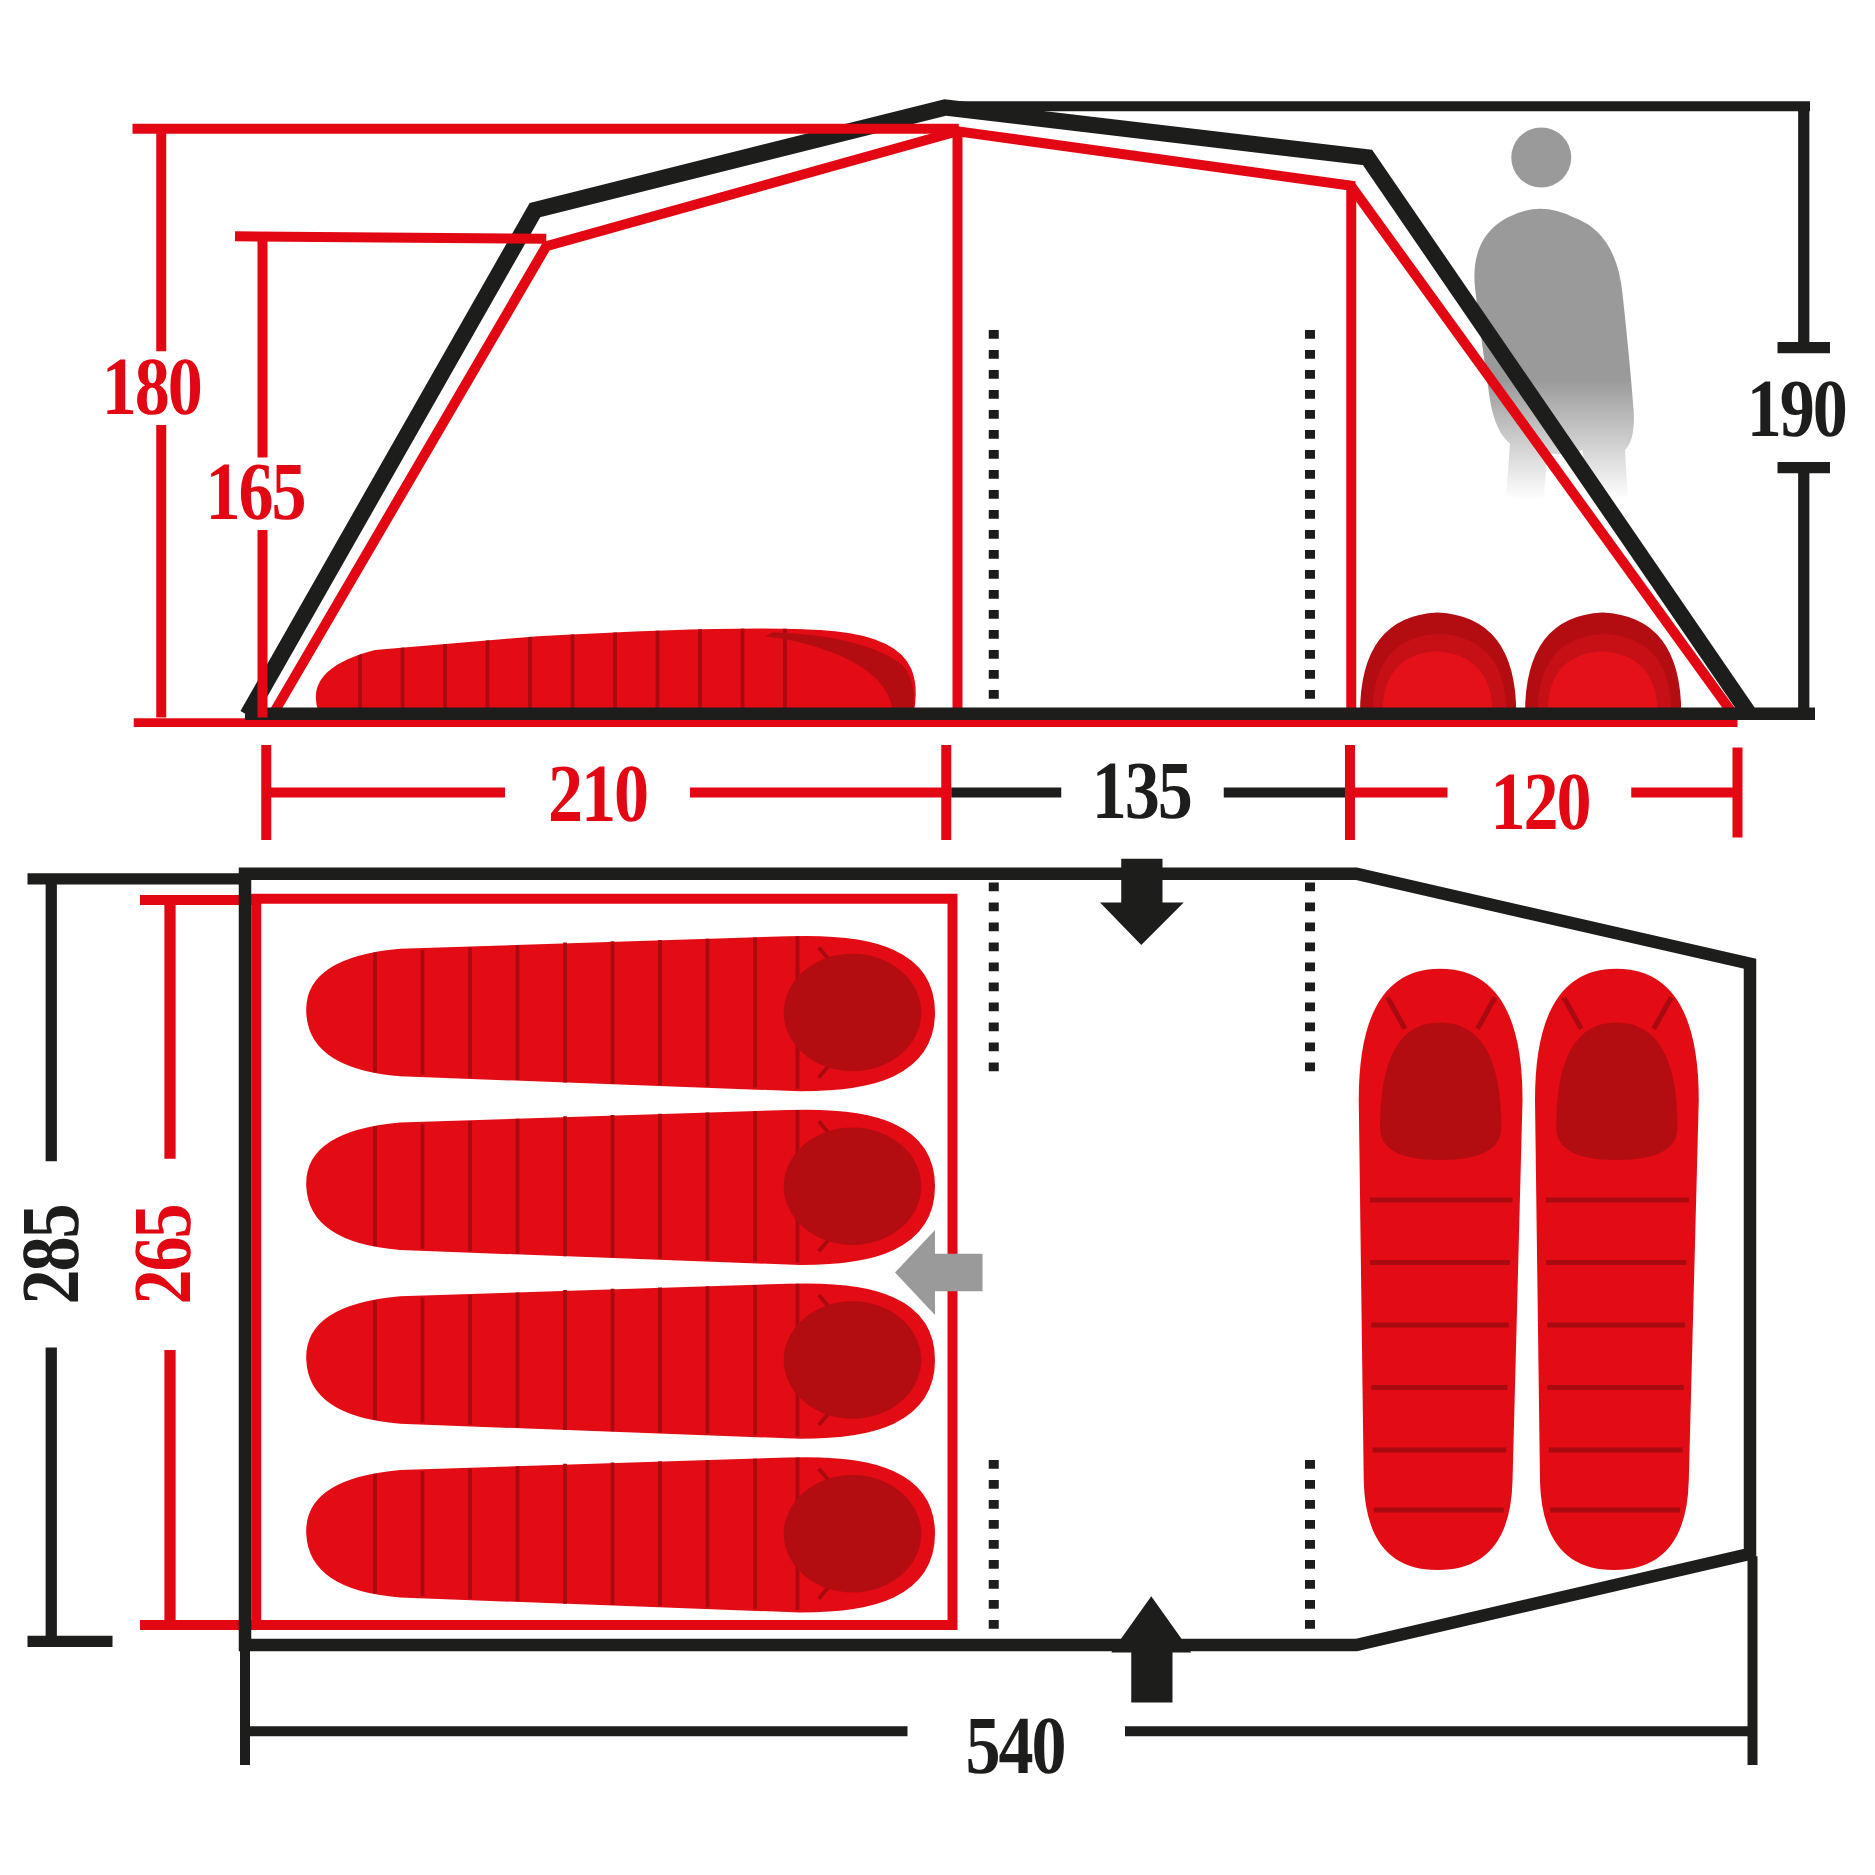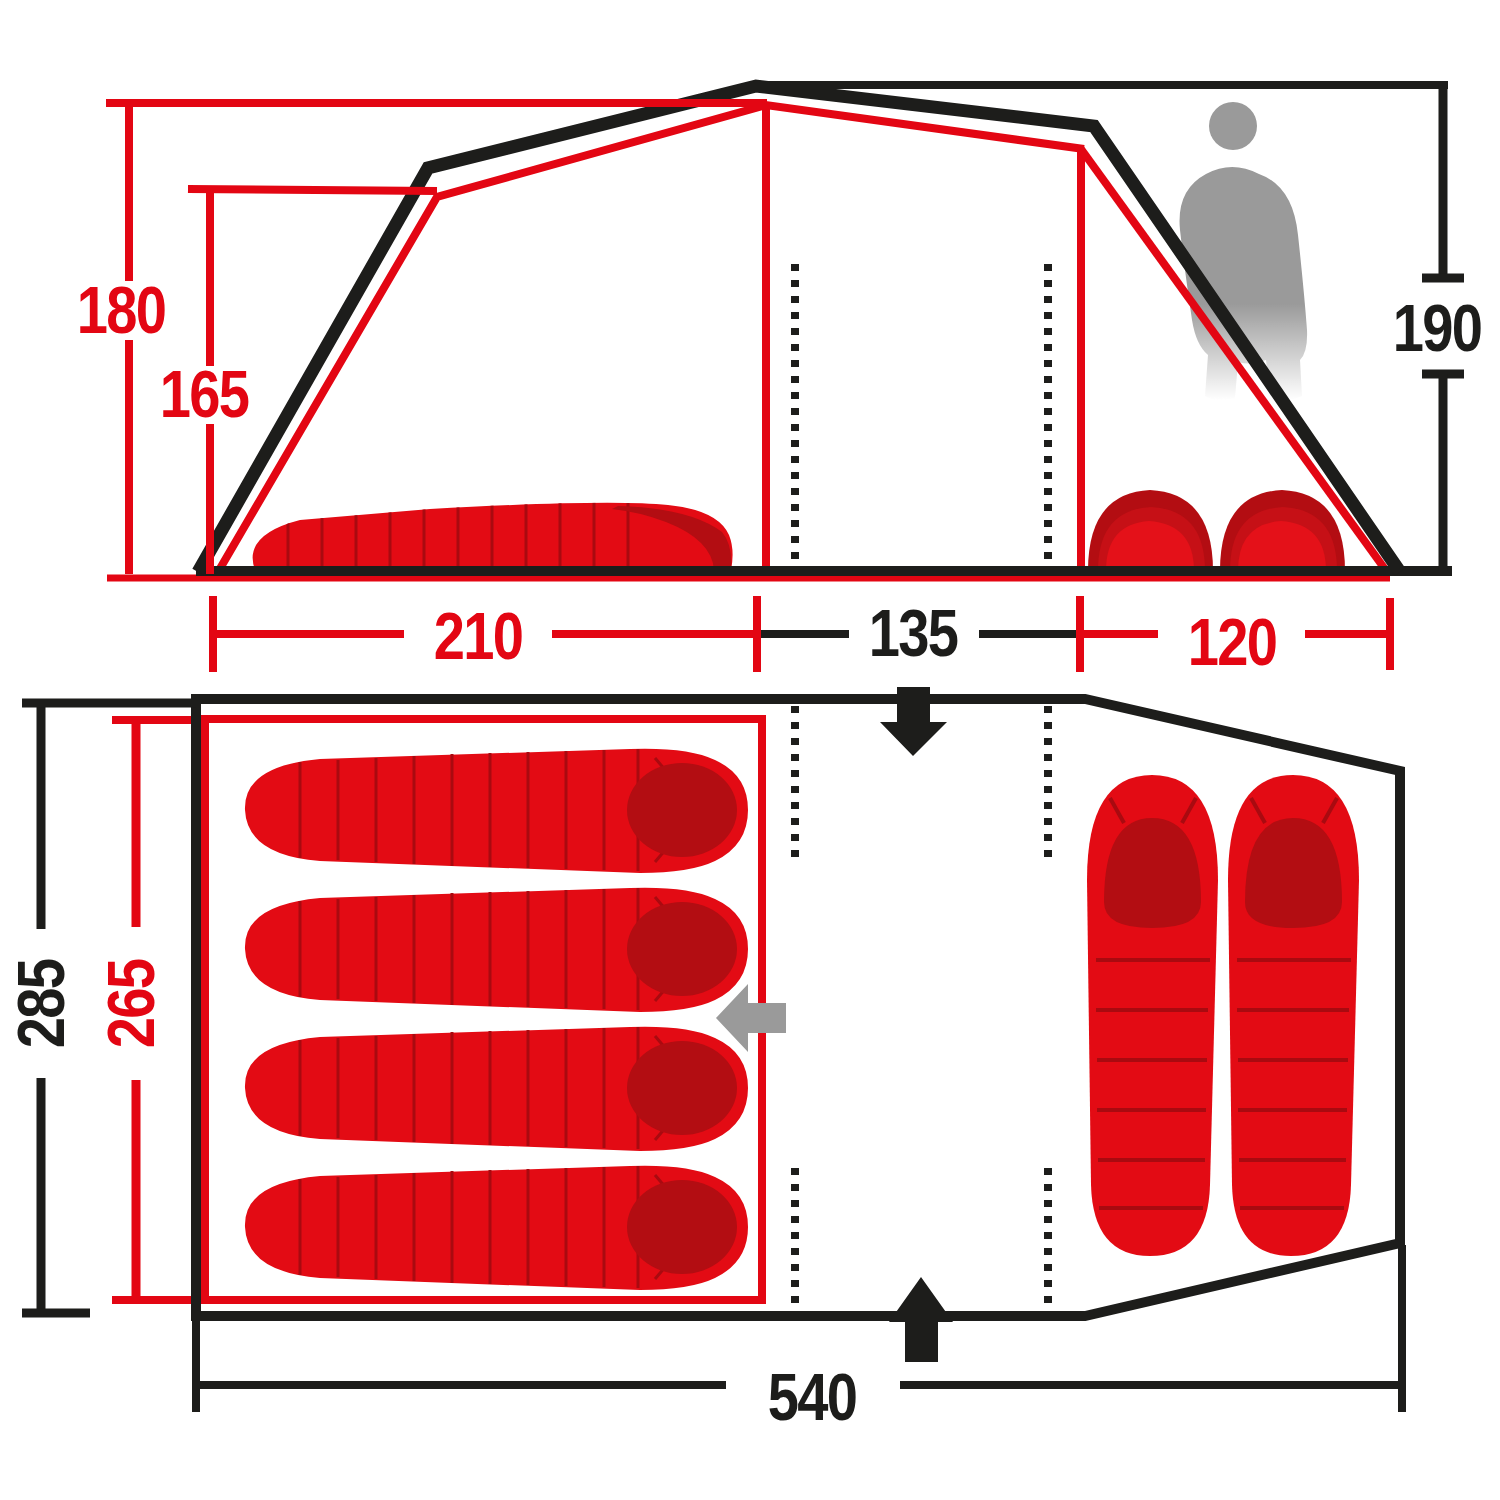--- a/index.html
+++ b/index.html
@@ -1,18 +1,18 @@
 <!DOCTYPE html>
 <html><head>
 <meta charset="utf-8">
 <style>
   html,body{margin:0;padding:0;background:#ffffff;}
   #stage{
     position:relative;width:1500px;height:1500px;background:#ffffff;overflow:hidden;
-    font-family:Liberation Sans, sans-serif;
+    font-family:Liberation Serif, serif;
   }
   #diagram-svg{position:absolute;left:0;top:0;width:1500px;height:1500px;}
   .dim-label{
     position:absolute;font-weight:700;font-size:66px;letter-spacing:-2px;
     transform:translate(-50%,-50%) scaleX(0.85);white-space:nowrap;line-height:1;
   }
   .dim-label.vertical{transform:translate(-50%,-50%) rotate(-90deg) scaleX(0.85);}
   .red{color:#e30613;}
   .black{color:#1d1d1b;}
 </style>

